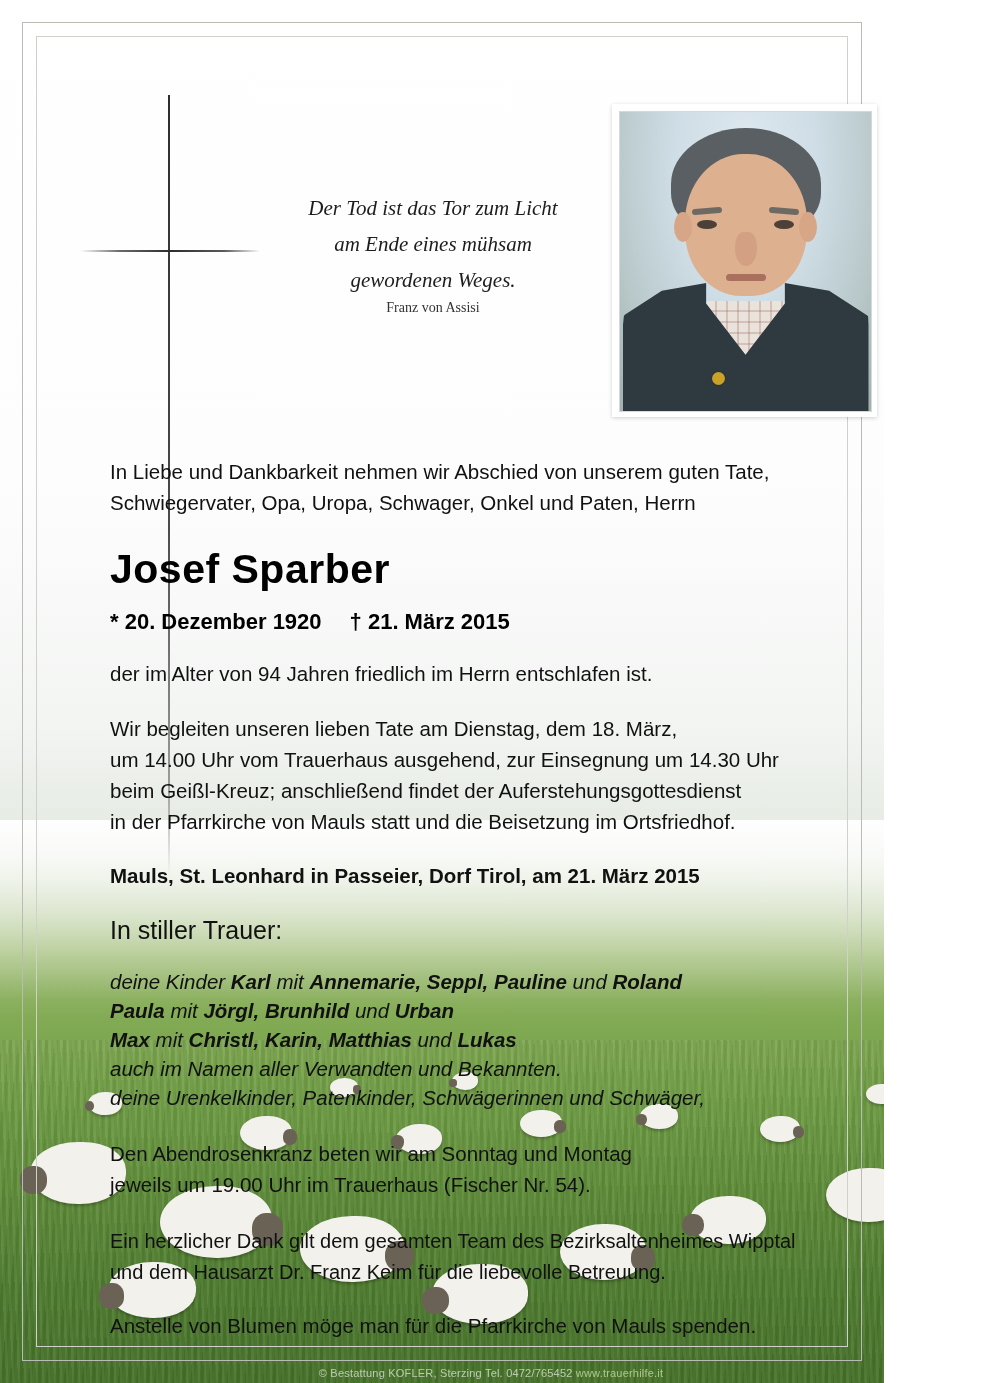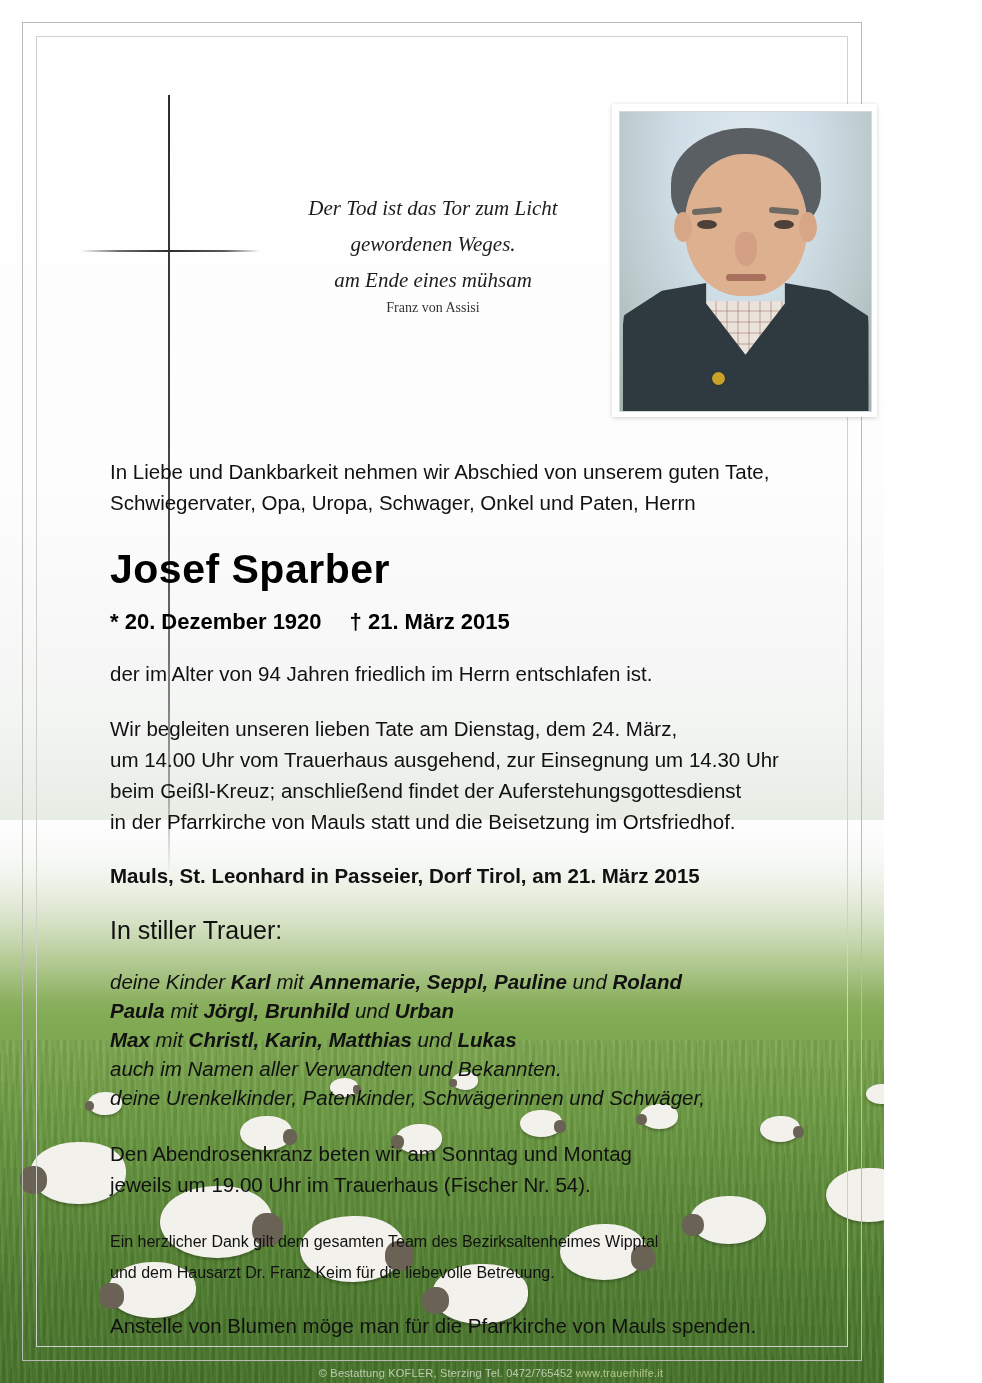--- a/index.html
+++ b/index.html
@@ -369,21 +369,21 @@
     line-height: 29px;
   }
   .mourners div { margin: 0; font-style: italic; }
   .mourners b { font-weight: 700; }
   .p-rosary {
     font-size: 20.5px;
     line-height: 31px;
     margin: 26px 0 0 0;
   }
   .p-thanks {
-    font-size: 16px;
+    font-size: 20px;
     line-height: 31px;
     margin: 26px 0 0 0;
   }
   .p-flowers {
     font-size: 20.5px;
     margin: 26px 0 0 0;
   }
 
   .footer {
     position: absolute;
@@ -453,42 +453,42 @@
       <div class="p-nose"></div>
       <div class="p-mouth"></div>
       <div class="p-shirt"></div>
       <div class="p-jacket"></div>
       <div class="p-badge"></div>
     </div>
   </div>
 
   <div class="quote">
     <div>Der Tod ist das Tor zum Licht</div>
+    <div>am Ende eines mühsam</div>
     <div>gewordenen Weges.</div>
-    <div>am Ende eines mühsam</div>
   </div>
   <div class="quote-author">Franz von Assisi</div>
 
   <div class="body-block">
 
     <p class="p-intro">
       <span>In Liebe und Dankbarkeit nehmen wir Abschied von unserem guten Tate,</span><br>
       <span>Schwiegervater, Opa, Uropa, Schwager, Onkel und Paten, Herrn</span>
     </p>
 
     <div class="name">Josef Sparber</div>
 
     <div class="dates">
       <span>* 20. Dezember 1920</span><span class="sep"></span><span>† 21. März 2015</span>
     </div>
 
     <p class="p-age">der im Alter von 94 Jahren friedlich im Herrn entschlafen ist.</p>
 
     <p class="p-funeral">
-      <span>Wir begleiten unseren lieben Tate am Dienstag, dem 24. März,</span><br>
+      <span>Wir begleiten unseren lieben Tate am Dienstag, dem 18. März,</span><br>
       <span>um 14.00 Uhr vom Trauerhaus ausgehend, zur Einsegnung um 14.30 Uhr</span><br>
       <span>beim Geißl-Kreuz; anschließend findet der Auferstehungsgottesdienst</span><br>
       <span>in der Pfarrkirche von Mauls statt und die Beisetzung im Ortsfriedhof.</span>
     </p>
 
     <p class="p-places">Mauls, St. Leonhard in Passeier, Dorf Tirol, am 21. März 2015</p>
 
     <p class="p-mourning-title">In stiller Trauer:</p>
 
     <div class="mourners">

